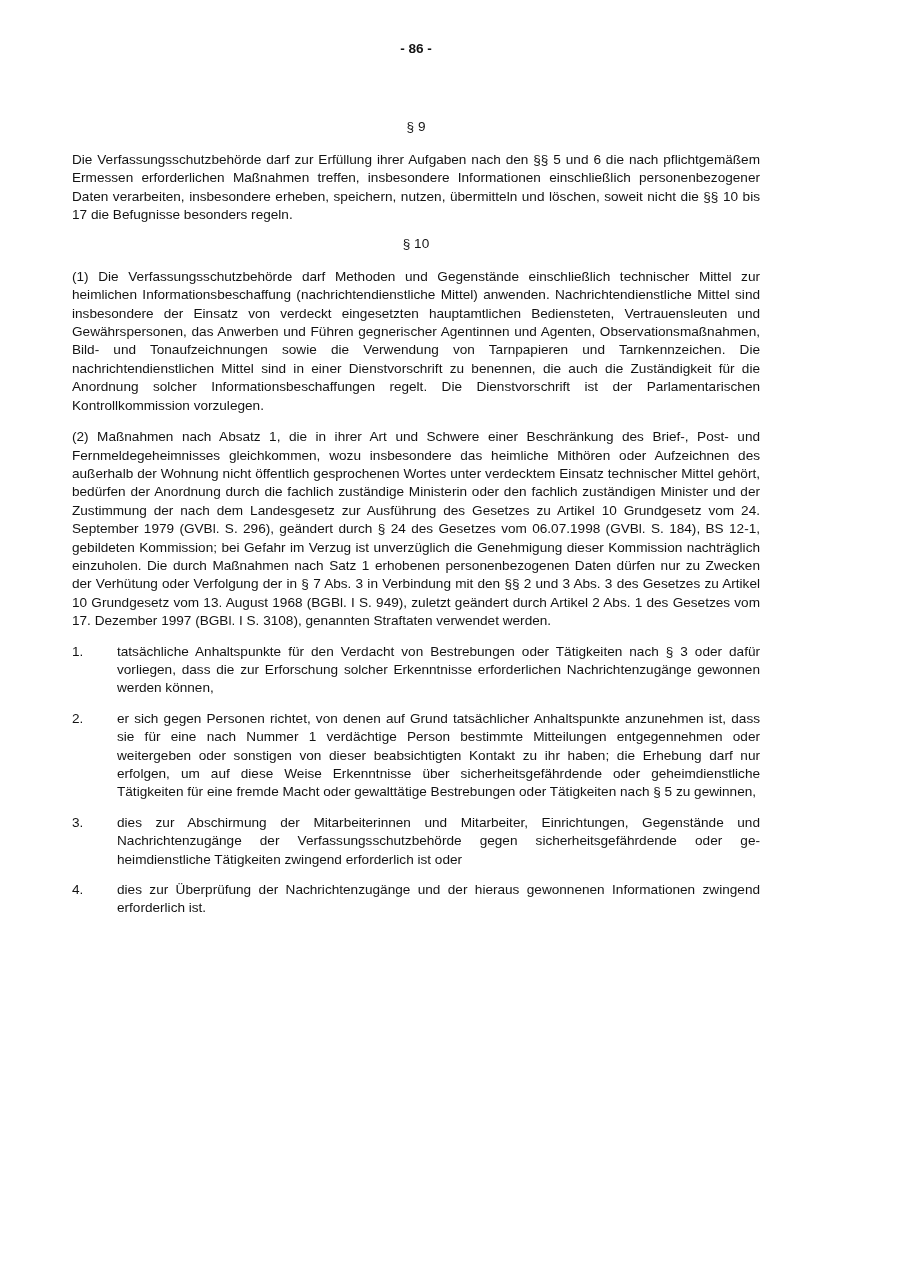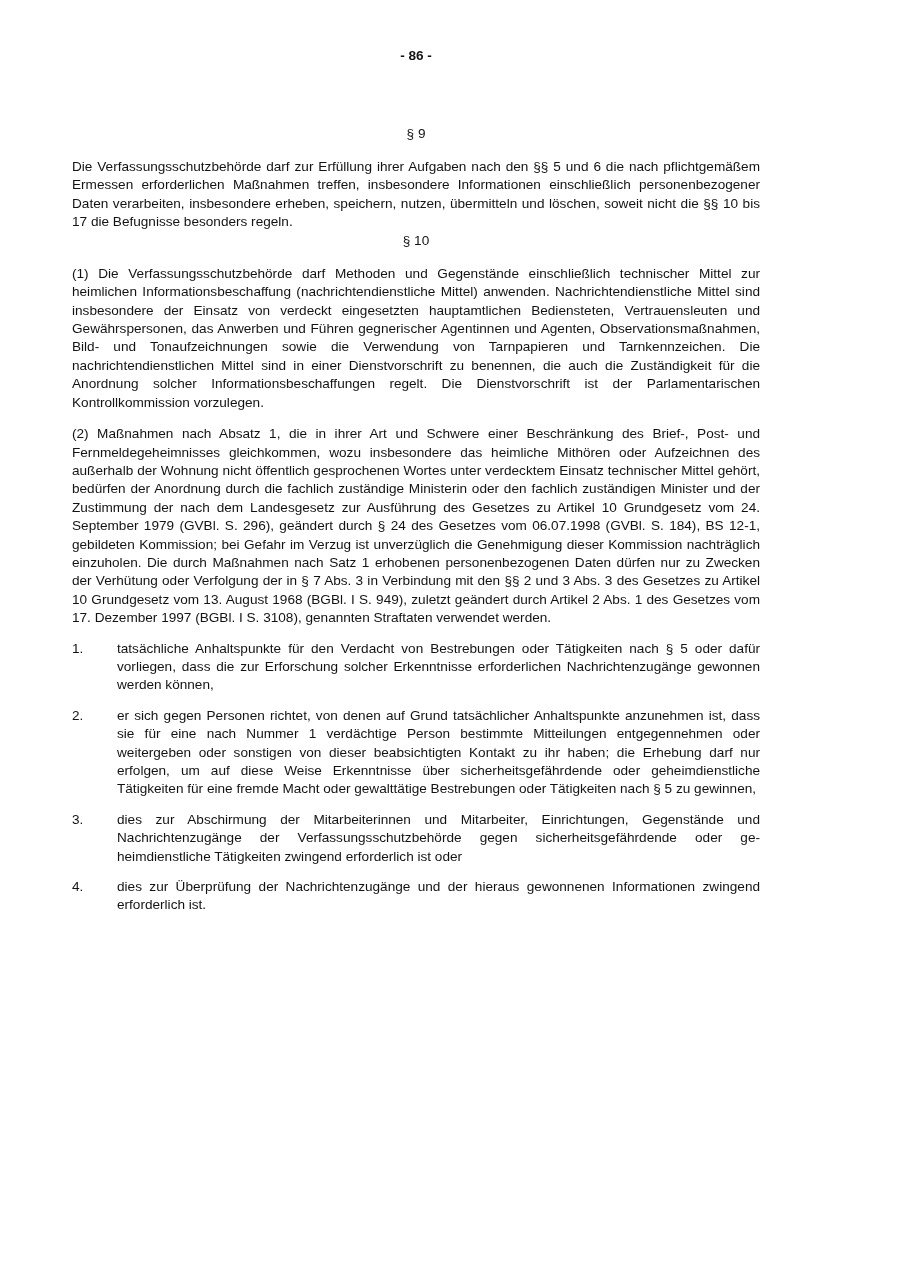--- a/index.html
+++ b/index.html
@@ -12,35 +12,35 @@
     width: 900px;
     height: 1273px;
     background: #ffffff;
     overflow: hidden;
     font-family: "Liberation Sans", sans-serif;
     color: #131313;
   }
   .content {
     position: absolute;
     left: 72px;
-    top: 47px;
+    top: 40px;
     width: 688px;
     font-size: 13.6px;
     line-height: 18.4px;
   }
   .page-number {
     text-align: center;
     font-weight: bold;
   }
   .section-heading {
     text-align: center;
     margin-top: 60px;
   }
   .section-heading.second {
-    margin-top: 1px;
+    margin-top: 11px;
   }
   .section-heading div {
     line-height: 18.4px;
   }
   .para {
     margin-top: 13px;
     text-align: justify;
   }
   .para.first {
     margin-top: 14px;
@@ -81,21 +81,21 @@
     <div class="section-heading second">
       <div>§ 10</div>
     </div>
 
     <div class="para first">(1) Die Verfassungsschutzbehörde darf Methoden und Gegenstände einschließlich technischer Mittel zur heimlichen Informationsbeschaffung (nachrichtendienstliche Mittel) anwenden. Nachrichtendienst­liche Mittel sind insbesondere der Einsatz von verdeckt eingesetzten hauptamtlichen Bediensteten, Vertrauensleuten und Gewährspersonen, das Anwerben und Führen gegnerischer Agentinnen und Agenten, Observationsmaßnahmen, Bild- und Tonaufzeichnungen sowie die Verwendung von Tarnpa­pieren und Tarnkennzeichen. Die nachrichtendienstlichen Mittel sind in einer Dienstvorschrift zu be­nennen, die auch die Zuständigkeit für die Anordnung solcher Informationsbeschaffungen regelt. Die Dienstvorschrift ist der Parlamentarischen Kontrollkommission vorzulegen.</div>
     <div class="para">(2) Maßnahmen nach Absatz 1, die in ihrer Art und Schwere einer Beschränkung des Brief-, Post- und Fernmeldegeheimnisses gleichkommen, wozu insbesondere das heimliche Mithören oder Aufzeichnen des außerhalb der Wohnung nicht öffentlich gesprochenen Wortes unter verdecktem Einsatz techni­scher Mittel gehört, bedürfen der Anordnung durch die fachlich zuständige Ministerin oder den fachlich zuständigen Minister und der Zustimmung der nach dem Landesgesetz zur Ausführung des Gesetzes zu Artikel 10 Grundgesetz vom 24. September 1979 (GVBl. S. 296), geändert durch § 24 des Geset­zes vom 06.07.1998 (GVBl. S. 184), BS 12-1, gebildeten Kommission; bei Gefahr im Verzug ist unver­züglich die Genehmigung dieser Kommission nachträglich einzuholen. Die durch Maßnahmen nach Satz 1 erhobenen personenbezogenen Daten dürfen nur zu Zwecken der Verhütung oder Verfolgung der in § 7 Abs. 3 in Verbindung mit den §§ 2 und 3 Abs. 3 des Gesetzes zu Artikel 10 Grundgesetz vom 13. August 1968 (BGBl. I S. 949), zuletzt geändert durch Artikel 2 Abs. 1 des Gesetzes vom 17. Dezember 1997 (BGBl. I S. 3108), genannten Straftaten verwendet werden.</div>
 
     <div class="num-list">
       <div class="num-item">
         <div class="item-num">1.</div>
-        <div class="item-text">tatsächliche Anhaltspunkte für den Verdacht von Bestrebungen oder Tätigkeiten nach § 5 oder dafür vorliegen, dass die zur Erforschung solcher Erkenntnisse erforderlichen Nachrichtenzu­gänge gewonnen werden können,</div>
+        <div class="item-text">tatsächliche Anhaltspunkte für den Verdacht von Bestrebungen oder Tätigkeiten nach § 3 oder dafür vorliegen, dass die zur Erforschung solcher Erkenntnisse erforderlichen Nachrichtenzu­gänge gewonnen werden können,</div>
       </div>
       <div class="num-item">
         <div class="item-num">2.</div>
         <div class="item-text">er sich gegen Personen richtet, von denen auf Grund tatsächlicher Anhaltspunkte anzunehmen ist, dass sie für eine nach Nummer 1 verdächtige Person bestimmte Mitteilungen entgegenneh­men oder weitergeben oder sonstigen von dieser beabsichtigten Kontakt zu ihr haben; die Erhe­bung darf nur erfolgen, um auf diese Weise Erkenntnisse über sicherheitsgefährdende oder ge­heimdienstliche Tätigkeiten für eine fremde Macht oder gewalttätige Bestrebungen oder Tätig­keiten nach § 5 zu gewinnen,</div>
       </div>
       <div class="num-item">
         <div class="item-num">3.</div>
         <div class="item-text">dies zur Abschirmung der Mitarbeiterinnen und Mitarbeiter, Einrichtungen, Gegenstände und Nachrichtenzugänge der Verfassungsschutzbehörde gegen sicherheitsgefährdende oder ge­heimdienstliche Tätigkeiten zwingend erforderlich ist oder</div>
       </div>
       <div class="num-item">

